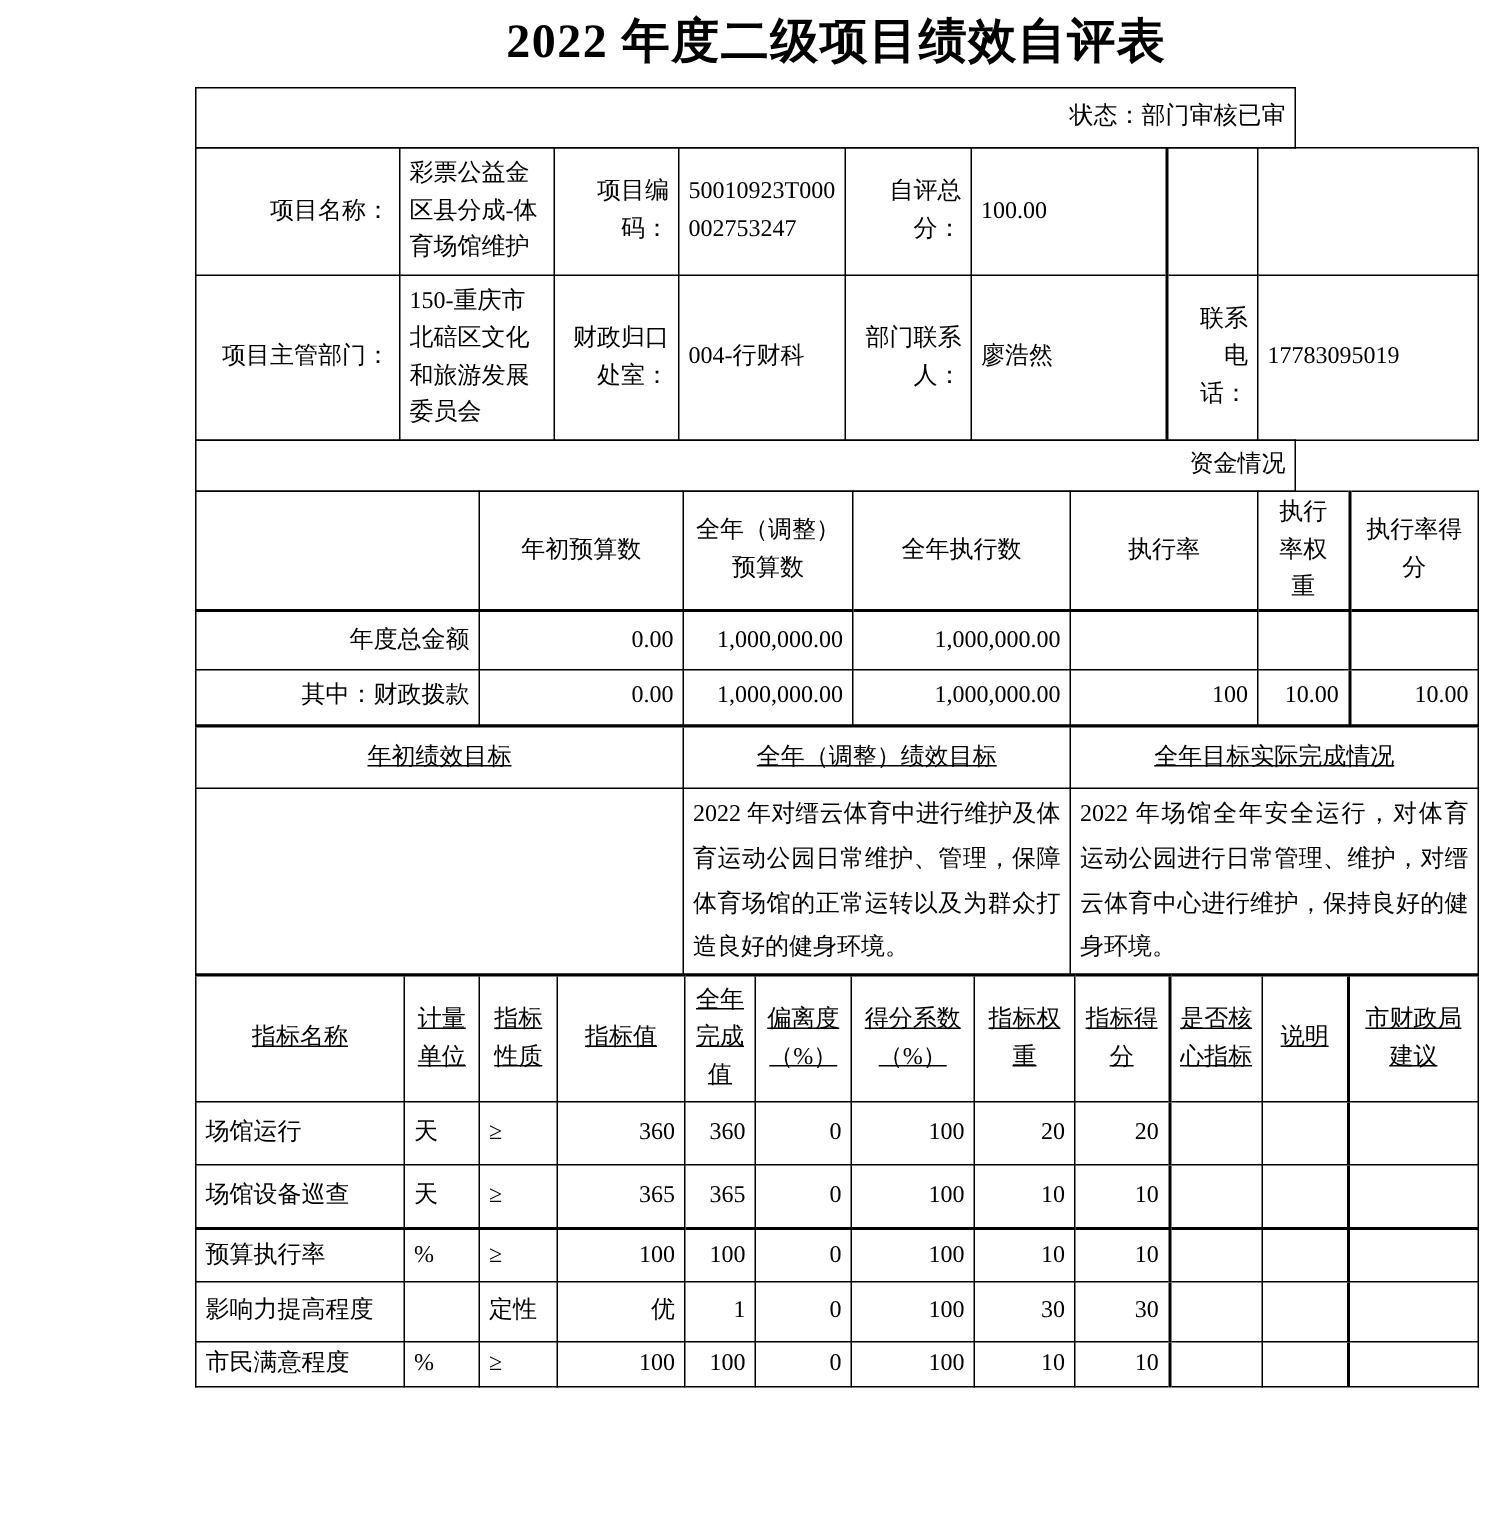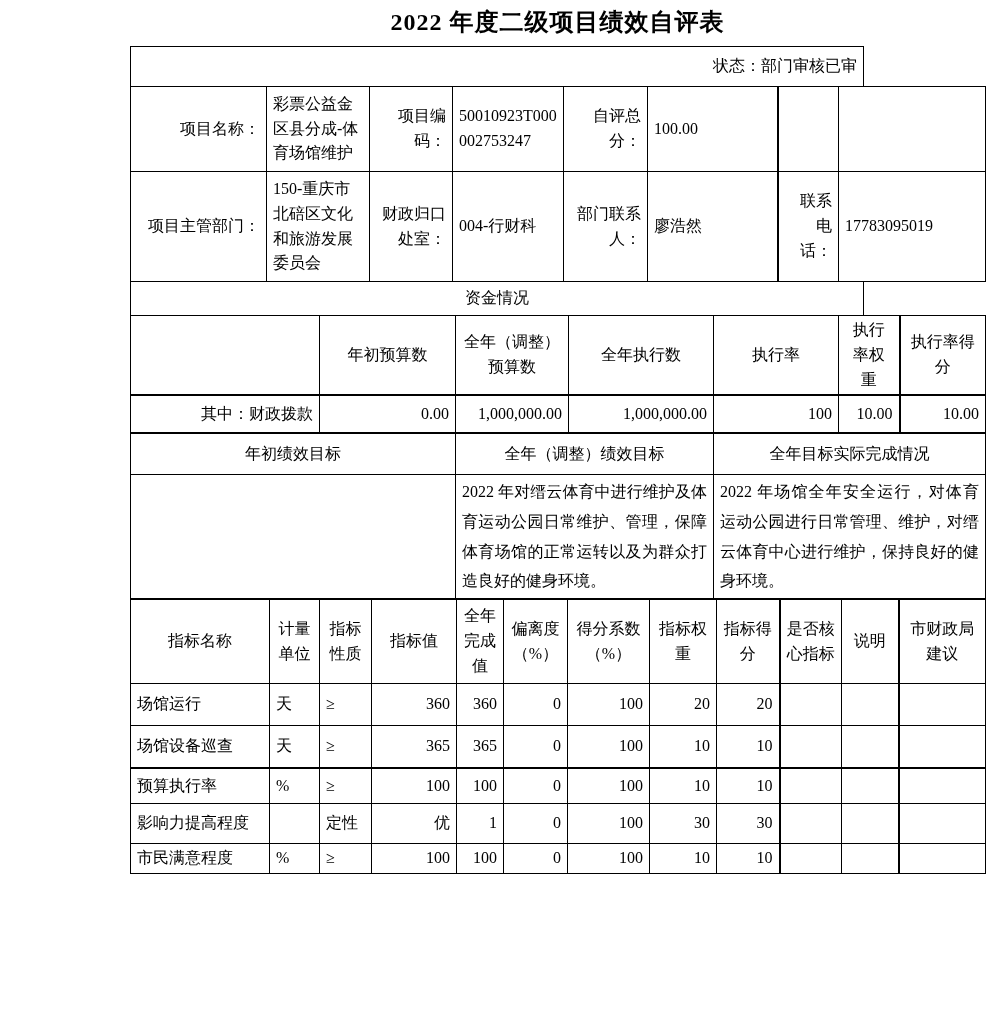--- a/index.html
+++ b/index.html
@@ -1,32 +1,32 @@
 <!DOCTYPE html>
 <html><head>
 <meta charset="utf-8">
 <style>
   html,body{margin:0;padding:0;background:#fff;color:#000;}
   body{width:1000px;height:1025px;font-family:"Liberation Serif",serif;}
   .page-title{margin:6px 0 8px 130px;width:855px;text-align:center;
-    font-size:24px;font-weight:bold;letter-spacing:1px;}
+    font-size:32px;font-weight:bold;letter-spacing:1px;}
   .doc{margin-left:130px;width:855px;}
   table{border-collapse:collapse;table-layout:fixed;width:734px;margin-top:-1px;}
   table.first{margin-top:0;}
   td{border:1px solid #000;font-size:16px;line-height:1.55;padding:2px 6px;
      vertical-align:middle;overflow:hidden;}
-  .sec-title{text-align:center;}
+  .sec-title{text-align:right;}
   .c{text-align:center;}
   .r{text-align:right;}
   .l{text-align:left;}
   .j{text-align:justify;vertical-align:top;line-height:1.85;}
   .break{word-break:break-all;}
   .bl2{border-left-width:2px;}
   .bb2{border-bottom-width:2px;}
-  .bt2{border-top-width:2px;}
+  .bt2{border-top-width:2px;text-decoration:underline;}
 </style>
 </head>
 <body>
 
 <div class="page-title">2022 年度二级项目绩效自评表</div>
 
 <div class="doc">
 
   <table class="first">
     <tbody>
@@ -91,20 +91,29 @@
     </colgroup>
     <tbody>
         <tr style="height:64px">
       <td class="c bb2"></td>
       <td class="c bb2">年初预算数</td>
       <td class="c bb2">全年（调整）预算数</td>
       <td class="c bb2">全年执行数</td>
       <td class="c bb2">执行率</td>
       <td class="c bb2">执行率权重</td>
       <td class="c bb2 bl2">执行率得分</td>
+    </tr>
+    <tr style="height:39px">
+      <td class="r">年度总金额</td>
+      <td class="r">0.00</td>
+      <td class="r">1,000,000.00</td>
+      <td class="r">1,000,000.00</td>
+      <td class="r"></td>
+      <td class="r"></td>
+      <td class="r bl2"></td>
     </tr>
     <tr style="height:37px">
       <td class="r">其中：财政拨款</td>
       <td class="r">0.00</td>
       <td class="r">1,000,000.00</td>
       <td class="r">1,000,000.00</td>
       <td class="r">100</td>
       <td class="r">10.00</td>
       <td class="r bl2">10.00</td>
     </tr>

